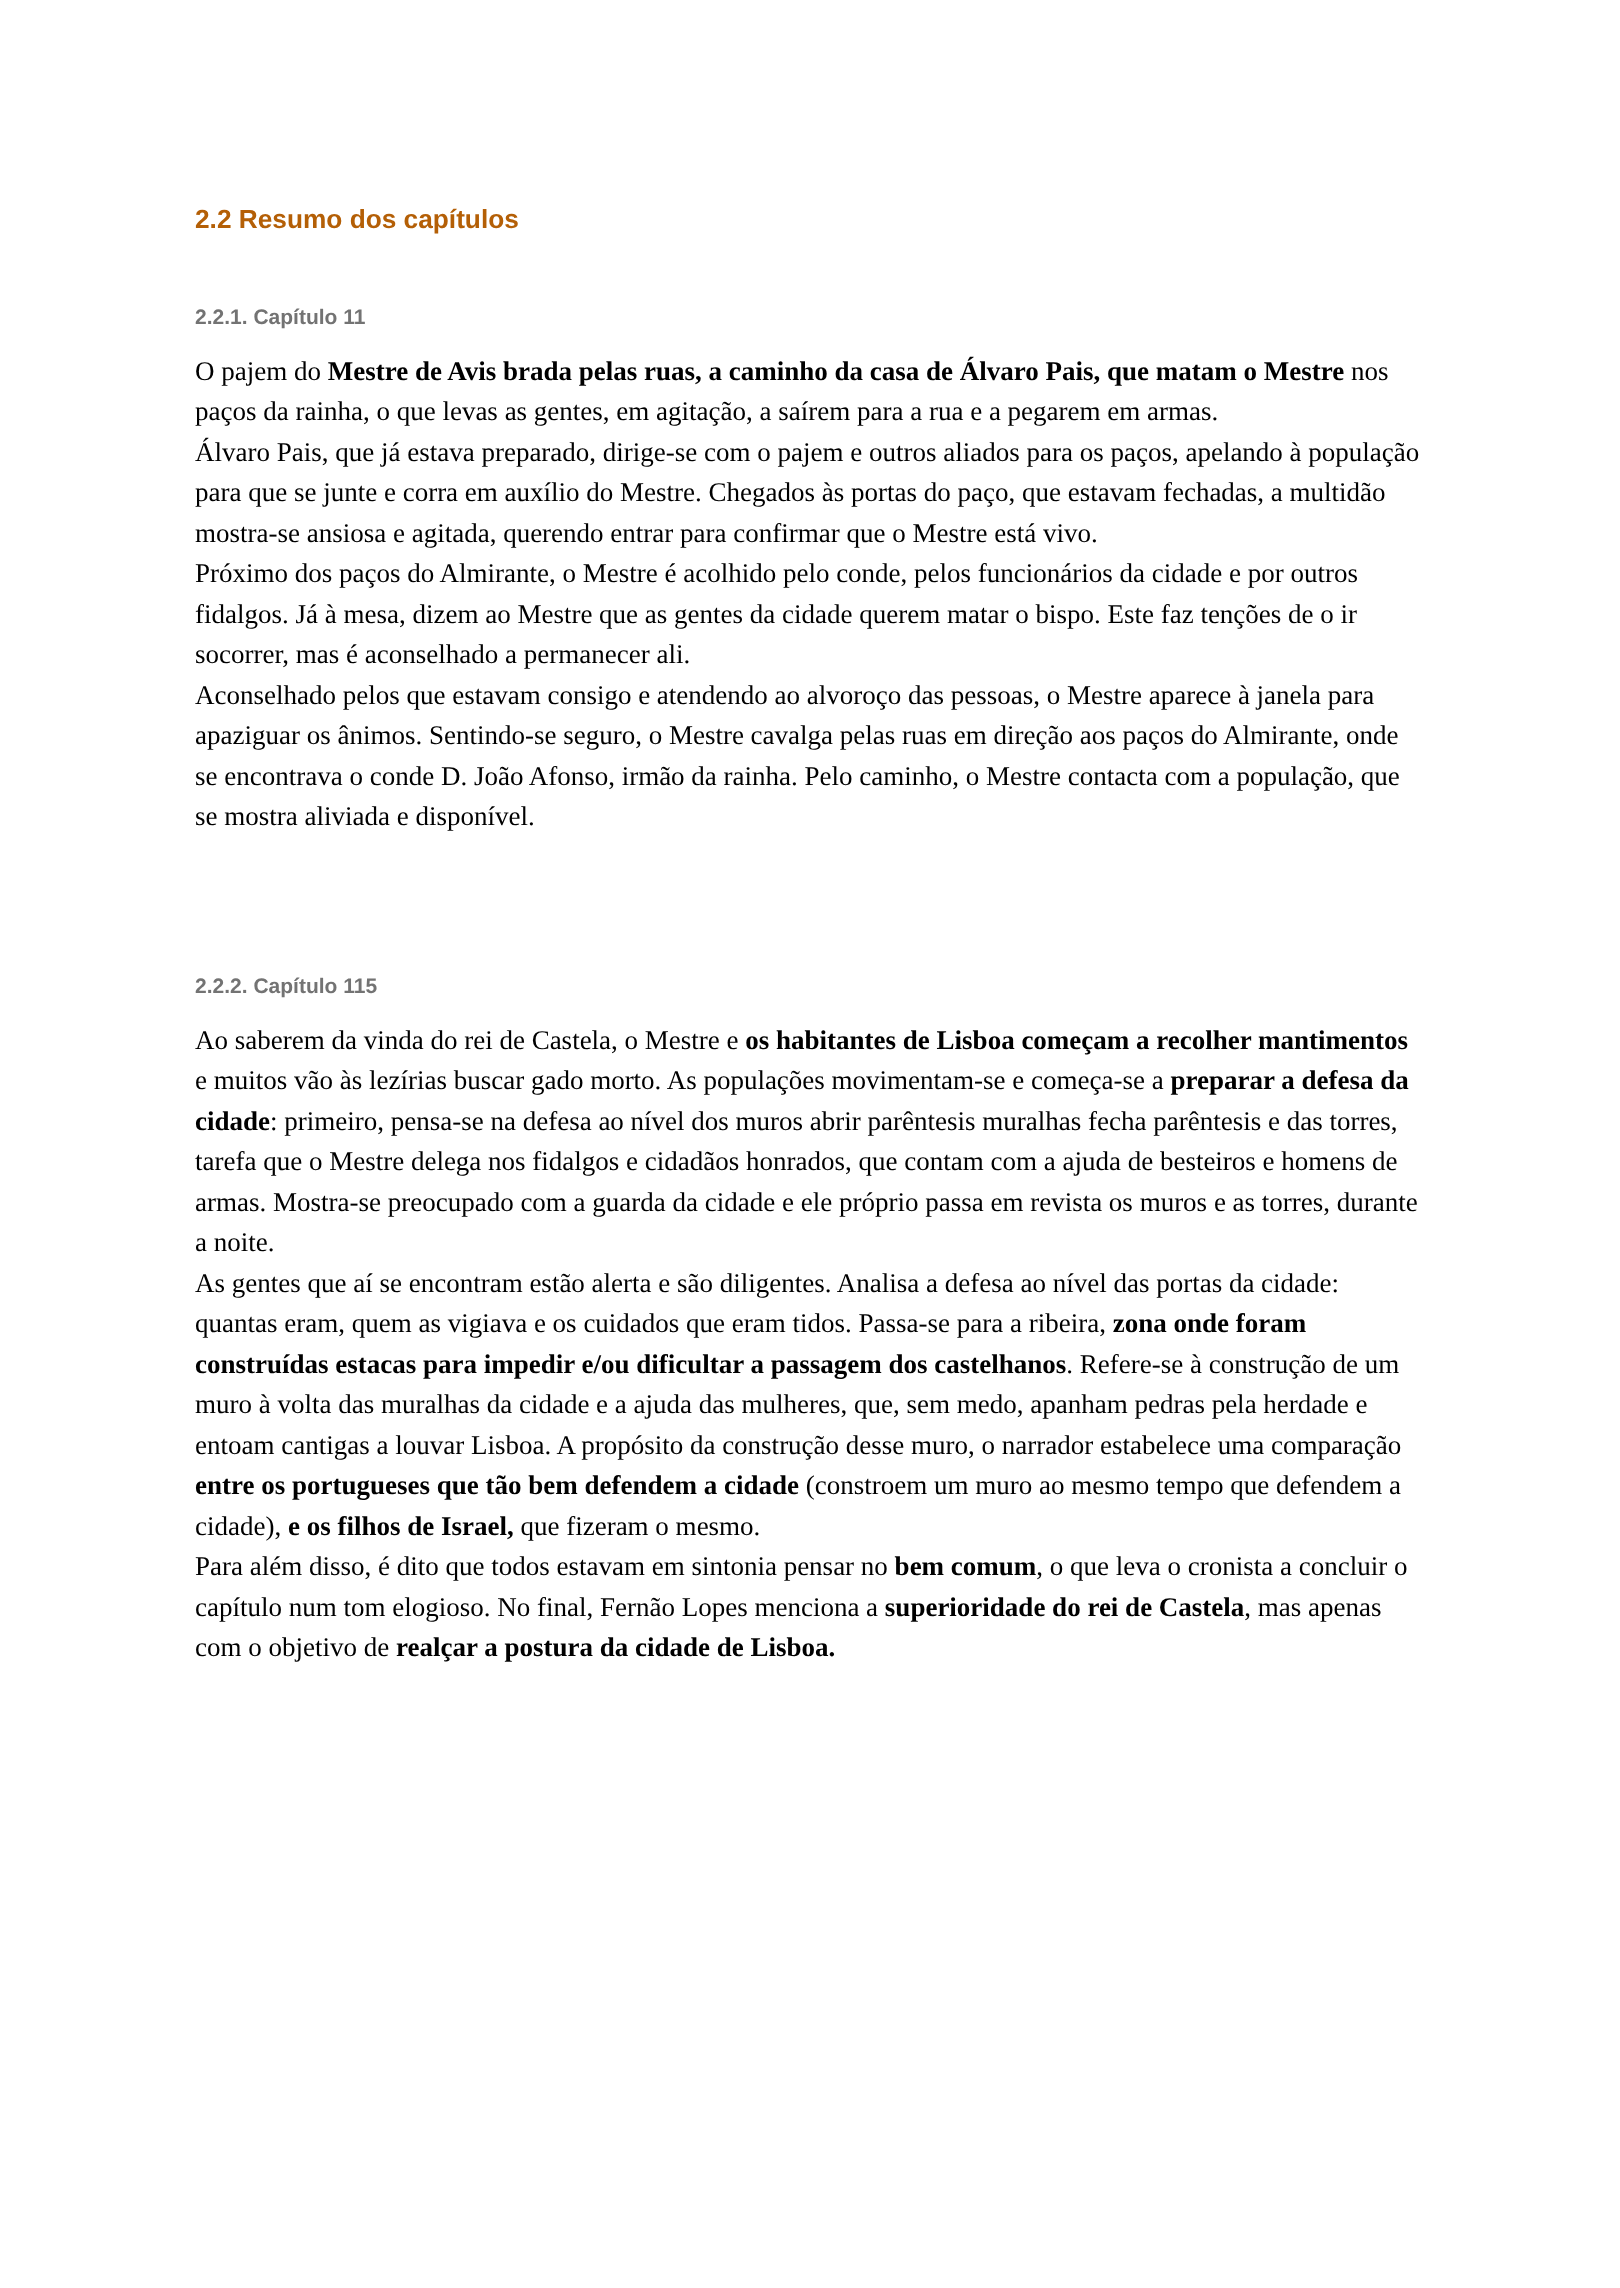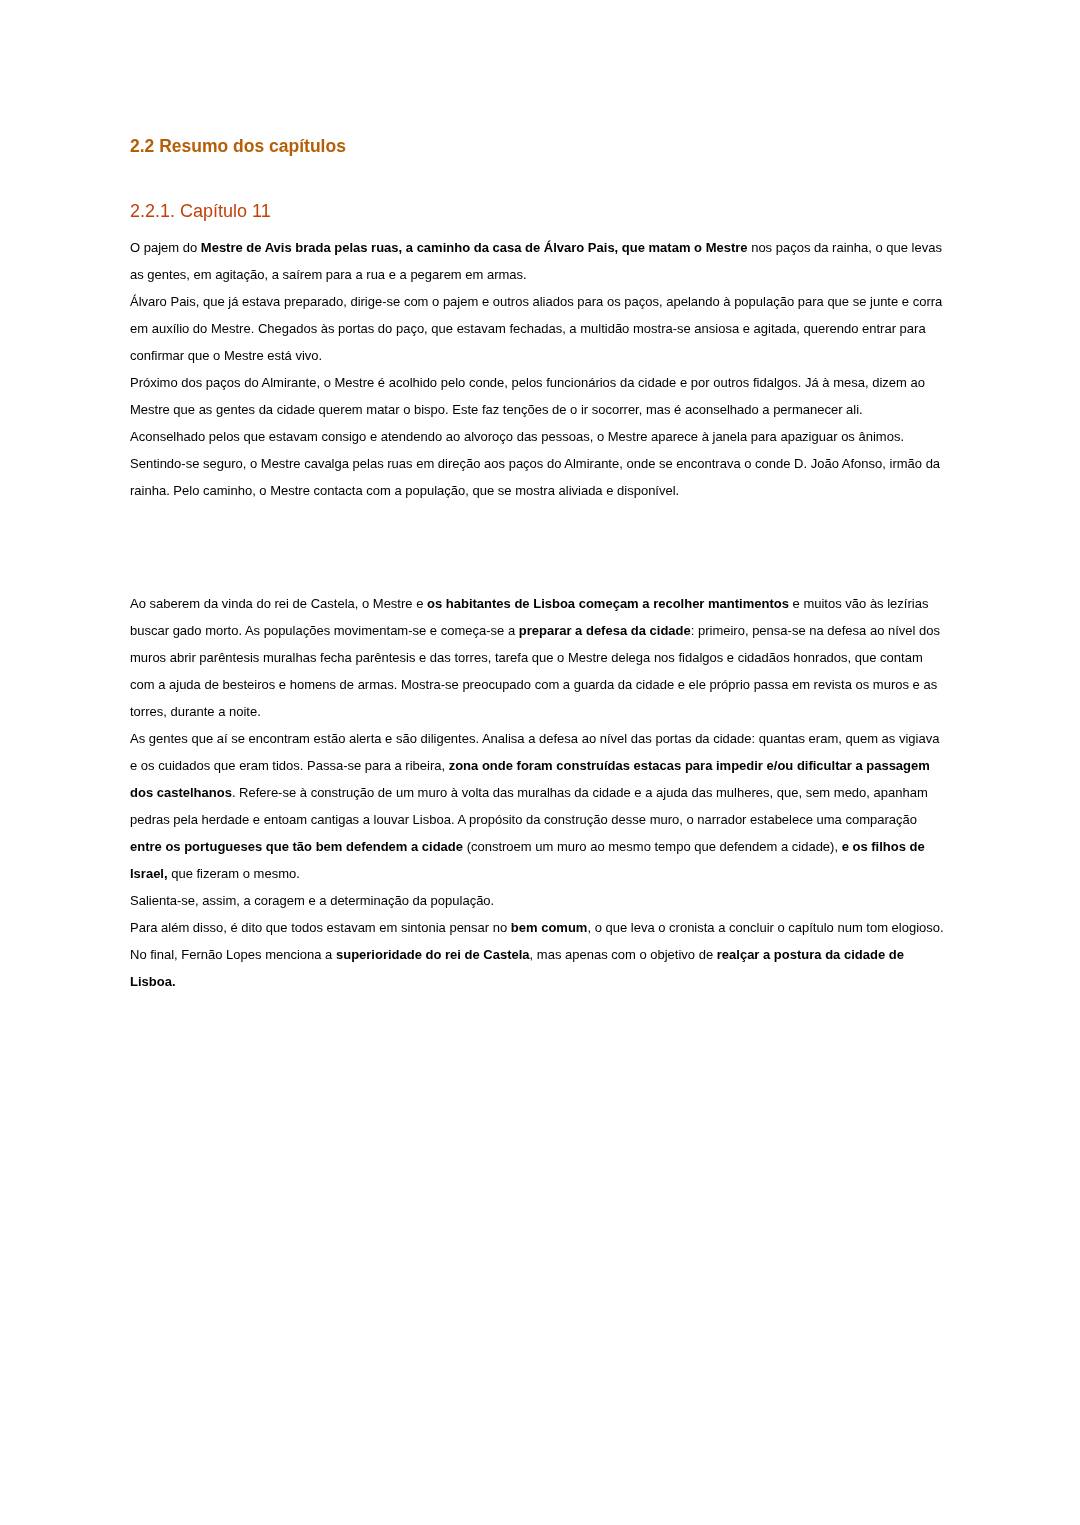--- a/index.html
+++ b/index.html
@@ -13,51 +13,52 @@
     color: #000000;
   }
   .doc-heading {
     color: #b45f06;
     font-size: 17.5px;
     font-weight: 700;
     margin: 0 0 38px 0;
     line-height: 27px;
   }
   .chapter-title {
-    color: #c2410c;
-    font-size: 18px;
-    font-weight: 400;
+    color: #737373;
+    font-size: 14px;
+    font-weight: 700;
     margin: 0 0 9px 0;
     line-height: 27px;
   }
   .chapter { margin: 0; }
   .chapter + .chapter { margin-top: 86px; }
   .para {
-    font-size: 13px;
+    font-size: 18px;
     line-height: 27px;
     margin: 0;
     color: #000000;
     max-width: 822px;
+    font-family: Liberation Serif, serif;
   }
 </style>
 </head>
 <body>
 
 <div class="doc-page">
 
   <h2 class="doc-heading">2.2 Resumo dos capítulos</h2>
 
   <section class="chapter">
     <h3 class="chapter-title">2.2.1. Capítulo 11</h3>
     <p class="para"><span>O pajem do </span><span style="font-weight: 700;">Mestre de Avis brada pelas ruas, a caminho da casa de Álvaro Pais, que matam o Mestre</span><span> nos paços da rainha, o que levas as gentes, em agitação, a saírem para a rua e a pegarem em armas.</span></p>
     <p class="para"><span>Álvaro Pais, que já estava preparado, dirige-se com o pajem e outros aliados para os paços, apelando à população para que se junte e corra em auxílio do Mestre. Chegados às portas do paço, que estavam fechadas, a multidão mostra-se ansiosa e agitada, querendo entrar para confirmar que o Mestre está vivo.</span></p>
     <p class="para"><span>Próximo dos paços do Almirante, o Mestre é acolhido pelo conde, pelos funcionários da cidade e por outros fidalgos. Já à mesa, dizem ao Mestre que as gentes da cidade querem matar o bispo. Este faz tenções de o ir socorrer, mas é aconselhado a permanecer ali.</span></p>
     <p class="para"><span>Aconselhado pelos que estavam consigo e atendendo ao alvoroço das pessoas, o Mestre aparece à janela para apaziguar os ânimos. Sentindo-se seguro, o Mestre cavalga pelas ruas em direção aos paços do Almirante, onde se encontrava o conde D. João Afonso, irmão da rainha. Pelo caminho, o Mestre contacta com a população, que se mostra aliviada e disponível.</span></p>
   </section>
 
   <section class="chapter">
+    <h3 class="chapter-title">2.2.2. Capítulo 115</h3>
     <p class="para"><span>Ao saberem da vinda do rei de Castela, o Mestre e </span><span style="font-weight: 700;">os habitantes de Lisboa começam a recolher mantimentos</span><span> e muitos vão às lezírias buscar gado morto. As populações movimentam-se e começa-se a </span><span style="font-weight: 700;">preparar a defesa da cidade</span><span>: primeiro, pensa-se na defesa ao nível dos muros abrir parêntesis muralhas fecha parêntesis e das torres, tarefa que o Mestre delega nos fidalgos e cidadãos honrados, que contam com a ajuda de besteiros e homens de armas. Mostra-se preocupado com a guarda da cidade e ele próprio passa em revista os muros e as torres, durante a noite.</span></p>
     <p class="para"><span>As gentes que aí se encontram estão alerta e são diligentes. Analisa a defesa ao nível das portas da cidade: quantas eram, quem as vigiava e os cuidados que eram tidos. Passa-se para a ribeira, </span><span style="font-weight: 700;">zona onde foram construídas estacas para impedir e/ou dificultar a passagem dos castelhanos</span><span>. Refere-se à construção de um muro à volta das muralhas da cidade e a ajuda das mulheres, que, sem medo, apanham pedras pela herdade e entoam cantigas a louvar Lisboa. A propósito da construção desse muro, o narrador estabelece uma comparação </span><span style="font-weight: 700;">entre os portugueses que tão bem defendem a cidade</span><span> (constroem um muro ao mesmo tempo que defendem a cidade), </span><span style="font-weight: 700;">e os filhos de Israel,</span><span> que fizeram o mesmo.</span></p>
-    <p class="para"><span>Salienta-se, assim, a coragem e a determinação da população.</span></p>
     <p class="para"><span>Para além disso, é dito que todos estavam em sintonia pensar no </span><span style="font-weight: 700;">bem comum</span><span>, o que leva o cronista a concluir o capítulo num tom elogioso. No final, Fernão Lopes menciona a </span><span style="font-weight: 700;">superioridade do rei de Castela</span><span>, mas apenas com o objetivo de </span><span style="font-weight: 700;">realçar a postura da cidade de Lisboa.</span></p>
   </section>
 
 </div>
 
 </body></html>

